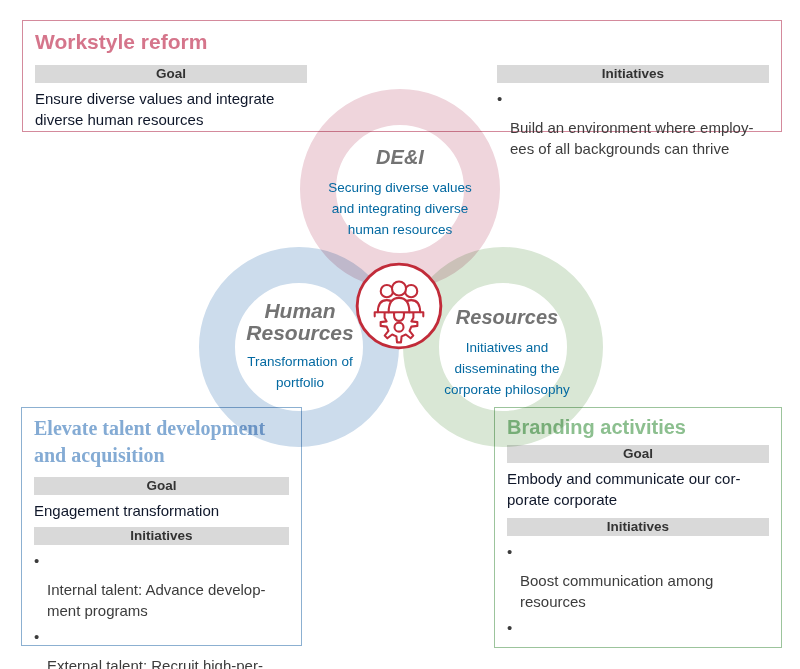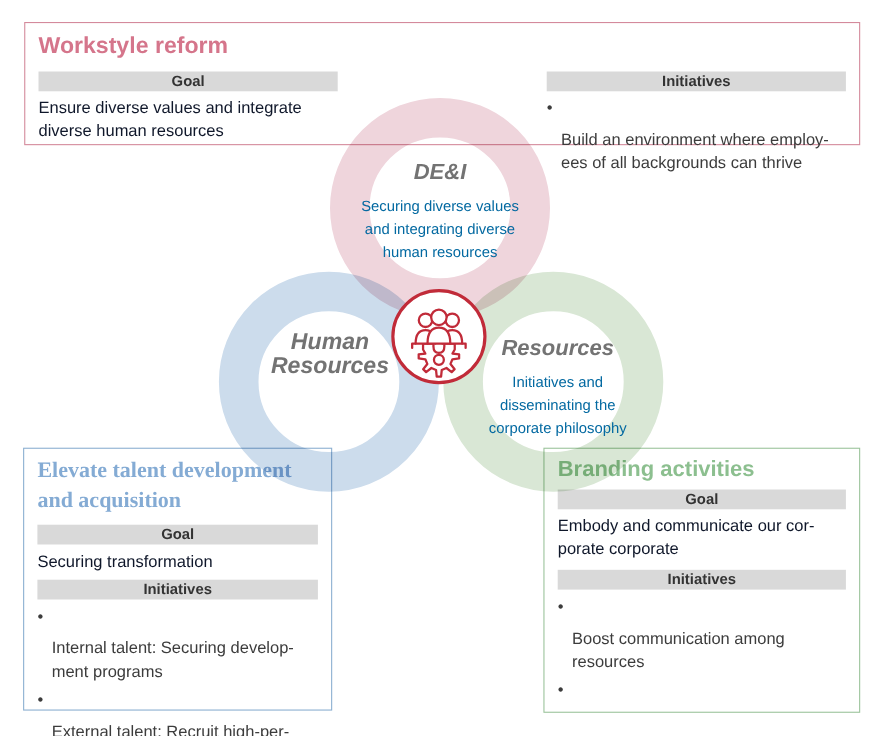--- a/index.html
+++ b/index.html
@@ -73,25 +73,25 @@
         </div>
       </div>
     </div>
   </div>
 
   <div class="box box-talent">
     <div class="box-title t-blue">Elevate talent development
 and acquisition</div>
     <div class="pad mt8">
       <div class="bar">Goal</div>
-      <div class="body-text">Securing transformation</div>
+      <div class="body-text">Engagement transformation</div>
       <div class="bar mt6">Initiatives</div>
       <div class="bullet">
         <span class="dot">•</span>
-        <span class="btxt">Internal talent: Securing develop-
+        <span class="btxt">Internal talent: Advance develop-
 ment programs</span>
       </div>
       <div class="bullet">
         <span class="dot">•</span>
         <span class="btxt">External talent: Recruit high-per-
 forming outside professionals</span>
       </div>
     </div>
   </div>
 
@@ -121,20 +121,22 @@
 
   <div class="clabel lbl-dei">
     <div class="ctitle">DE&amp;I</div>
     <div class="ccap">Securing diverse values
 and integrating diverse
 human resources</div>
   </div>
   <div class="clabel lbl-hr">
     <div class="ctitle">Human
 Resources</div>
+    <div class="ccap">Transformation of
+portfolio</div>
   </div>
   <div class="clabel lbl-eng">
     <div class="ctitle">Resources</div>
     <div class="ccap">Initiatives and
 disseminating the
 corporate philosophy</div>
   </div>
 
   <svg class="center-icon" viewBox="0 0 100 100" aria-hidden="true">
     <g stroke="#c12b39" stroke-width="2.3" fill="#ffffff" stroke-linejoin="round" stroke-linecap="round">

